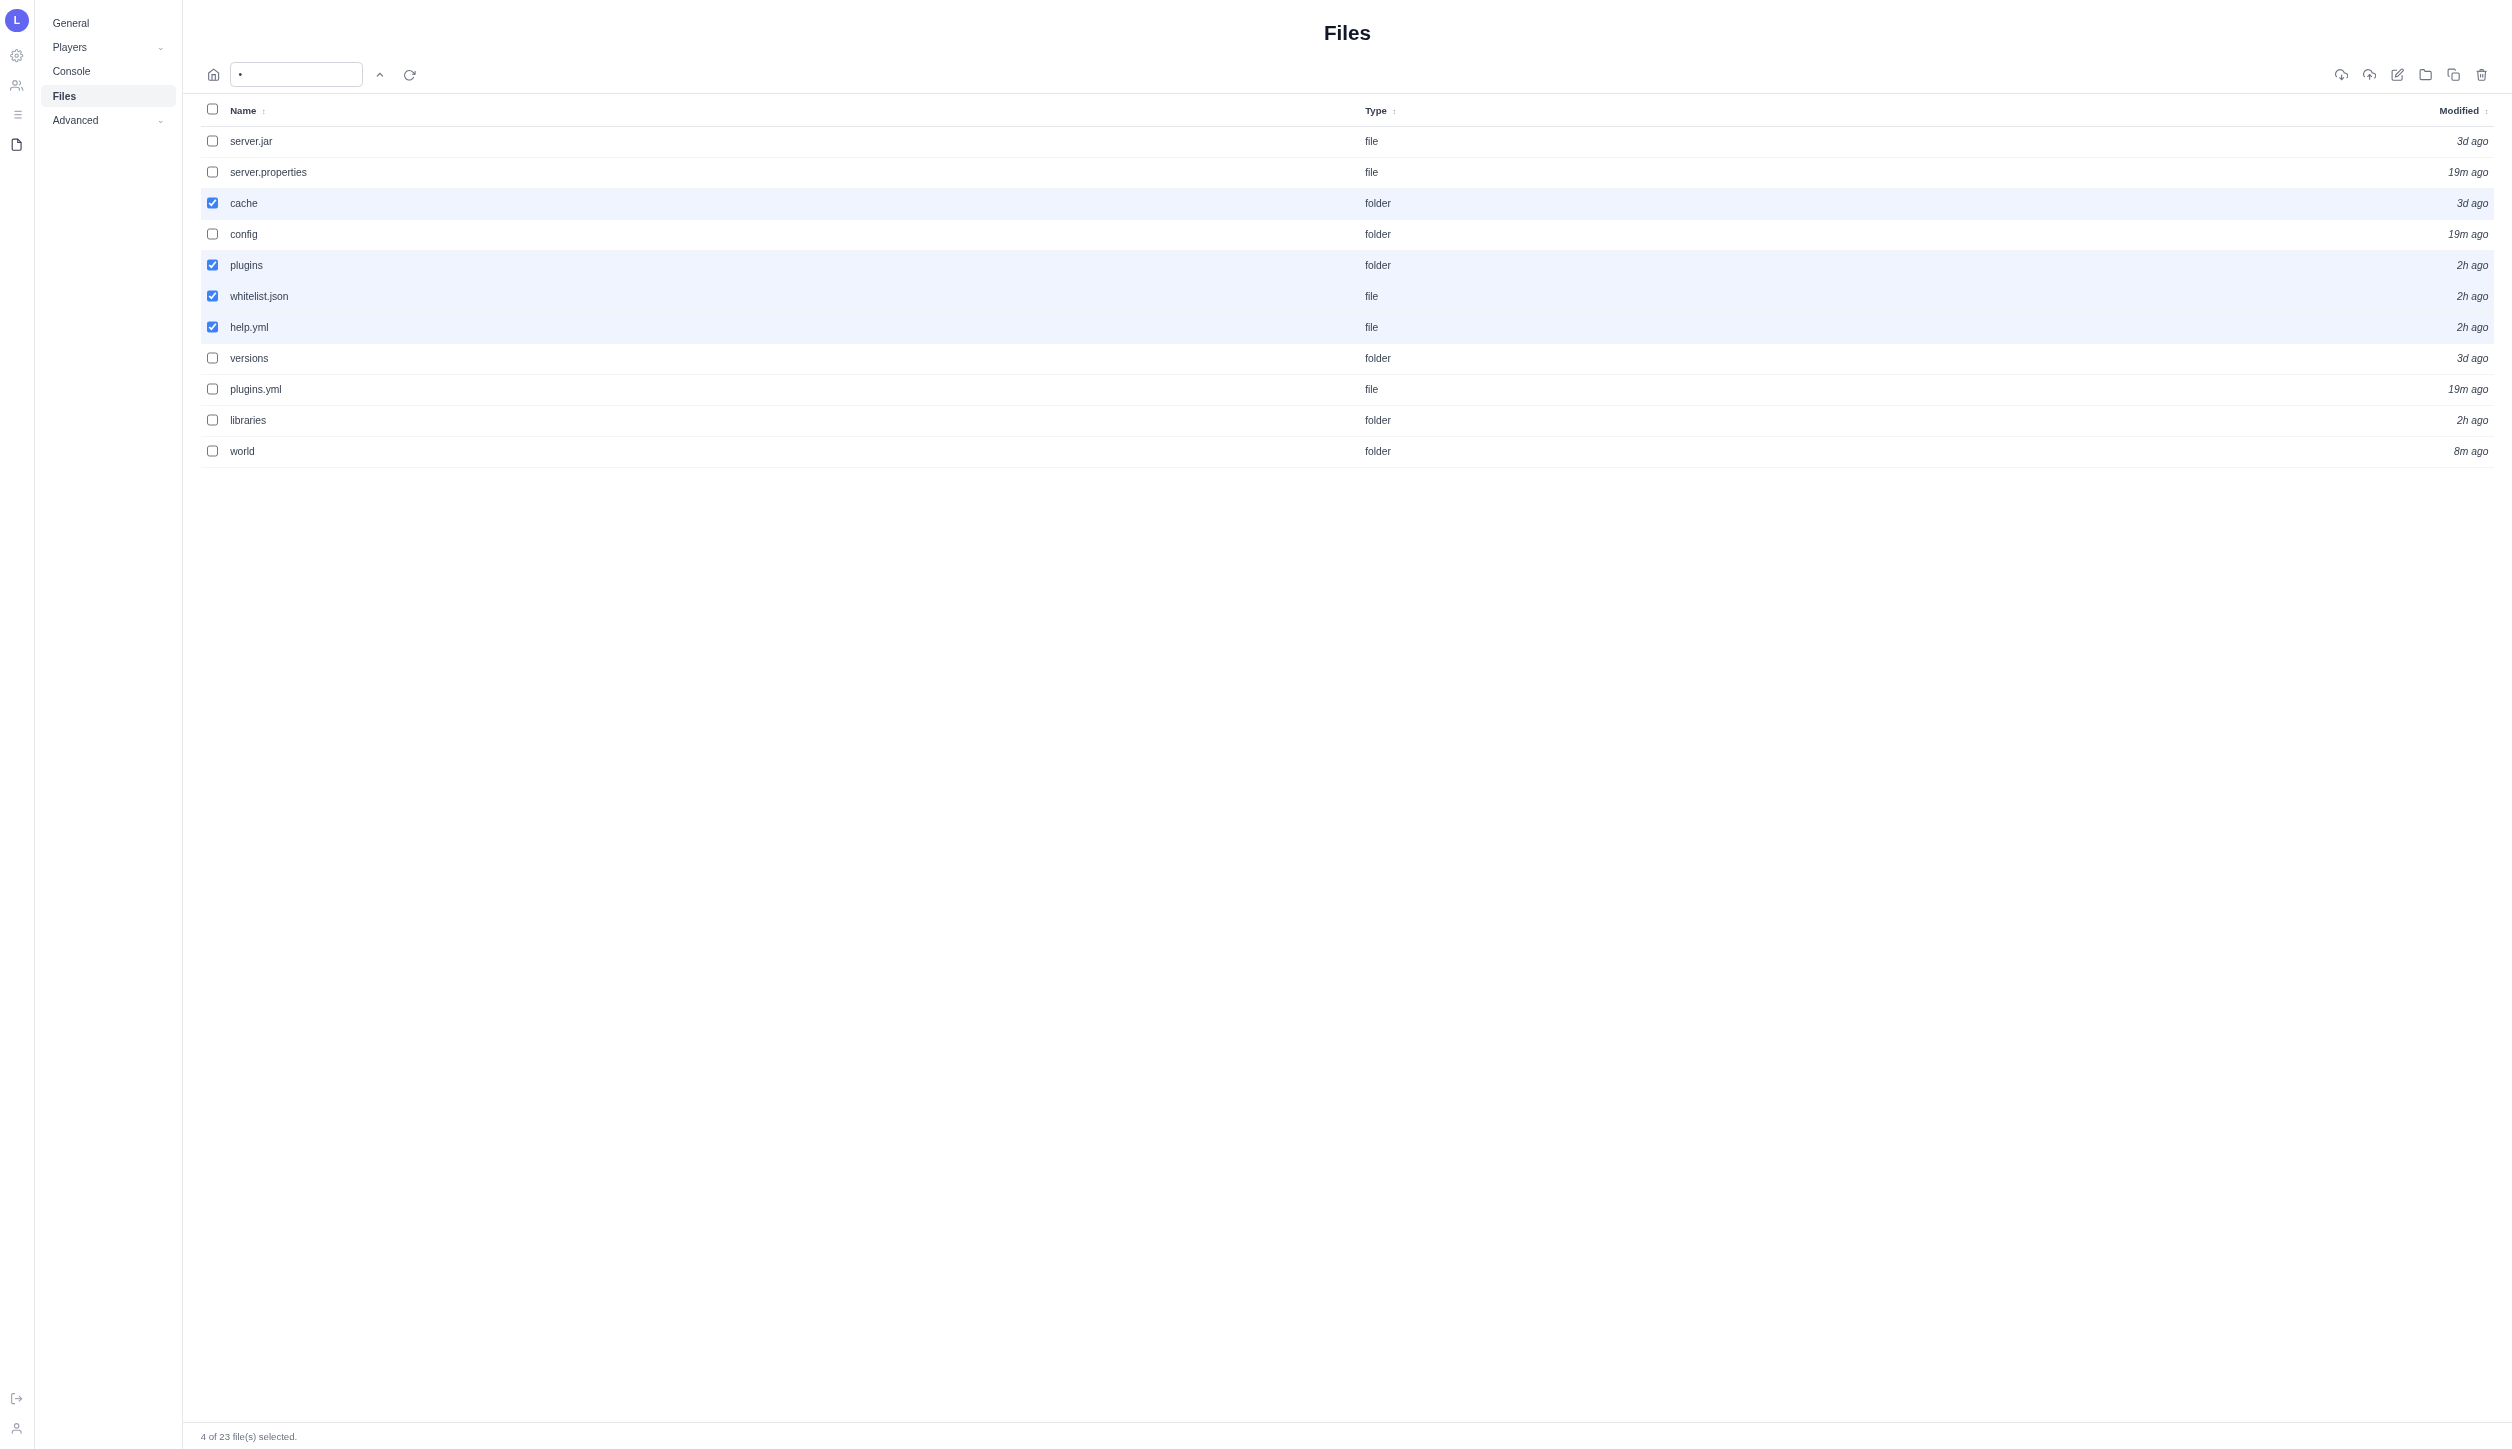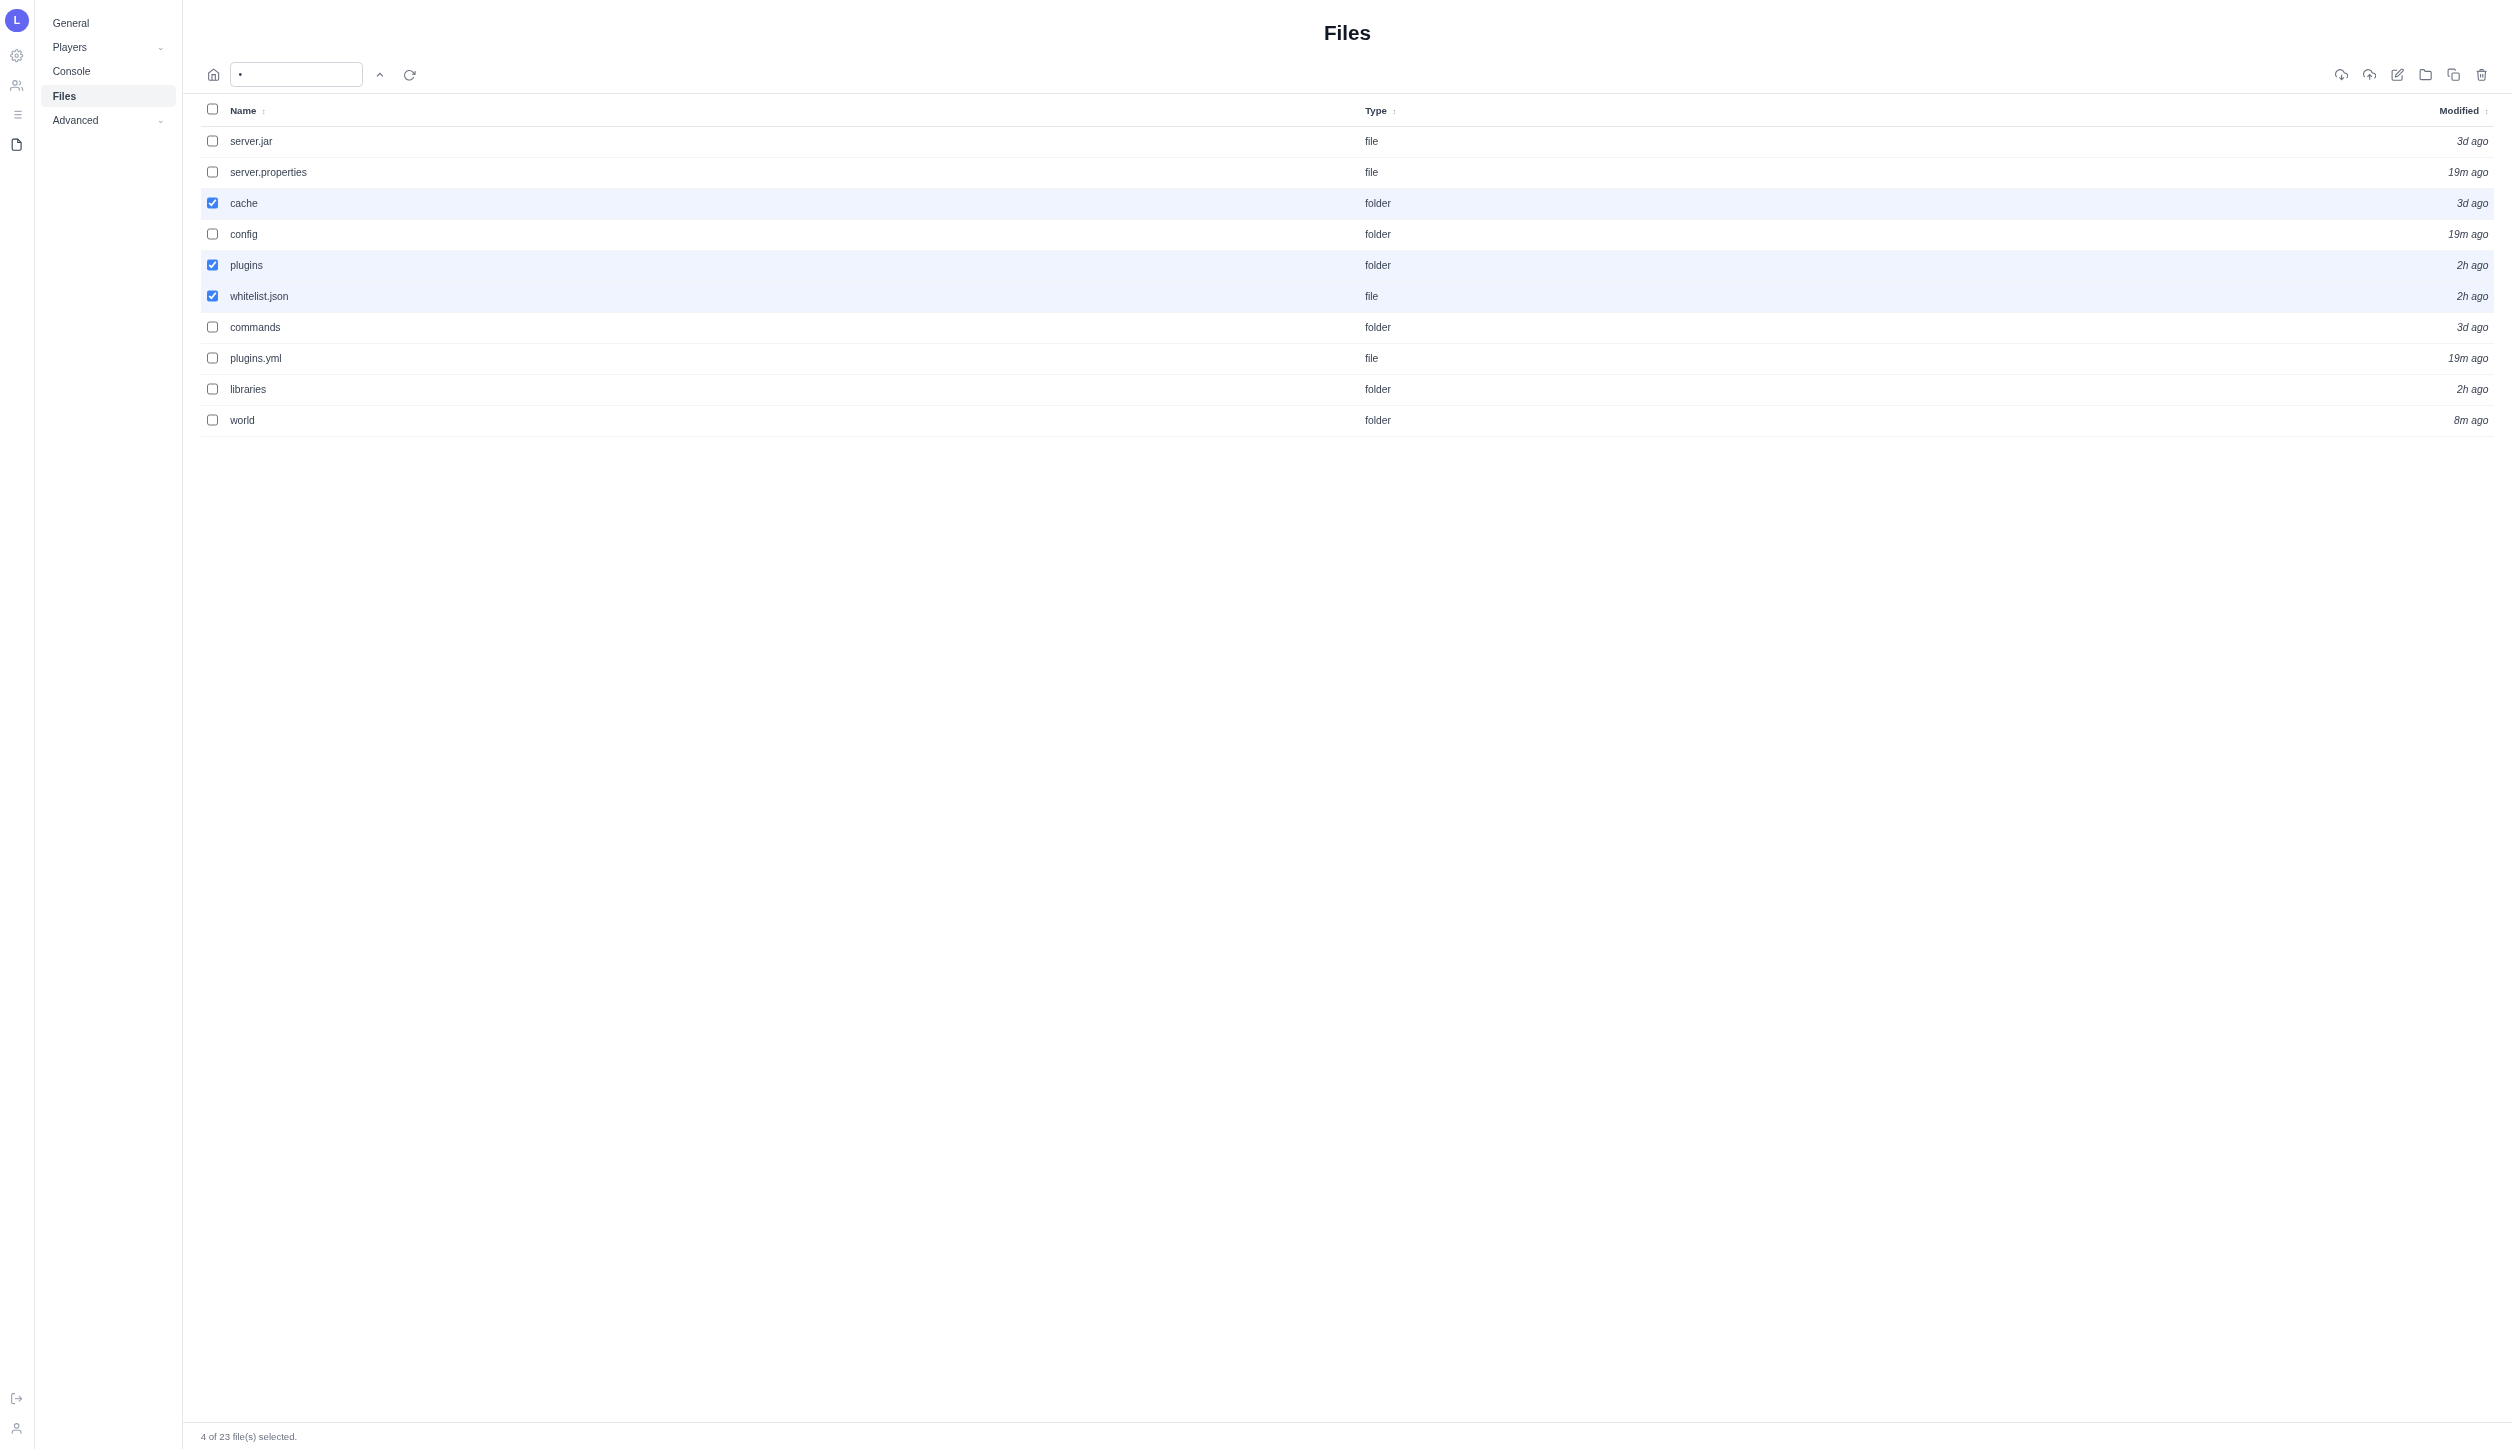--- a/index.html
+++ b/index.html
@@ -382,23 +382,29 @@
     <td>plugins</td>
     <td>folder</td>
     <td class="col-modified">2h ago</td>
   </tr>
           <tr class="selected">
     <td class="cb-cell"><input type="checkbox" checked="" style=""></td>
     <td>whitelist.json</td>
     <td>file</td>
     <td class="col-modified">2h ago</td>
   </tr>
-          <tr>
-    <td class="cb-cell"><input type="checkbox" style=""></td>
-    <td>commands</td>
+          <tr class="selected">
+    <td class="cb-cell"><input type="checkbox" checked="" style=""></td>
+    <td>help.yml</td>
+    <td>file</td>
+    <td class="col-modified">2h ago</td>
+  </tr>
+          <tr>
+    <td class="cb-cell"><input type="checkbox" style=""></td>
+    <td>versions</td>
     <td>folder</td>
     <td class="col-modified">3d ago</td>
   </tr>
           <tr>
     <td class="cb-cell"><input type="checkbox" style=""></td>
     <td>plugins.yml</td>
     <td>file</td>
     <td class="col-modified">19m ago</td>
   </tr>
           <tr>

